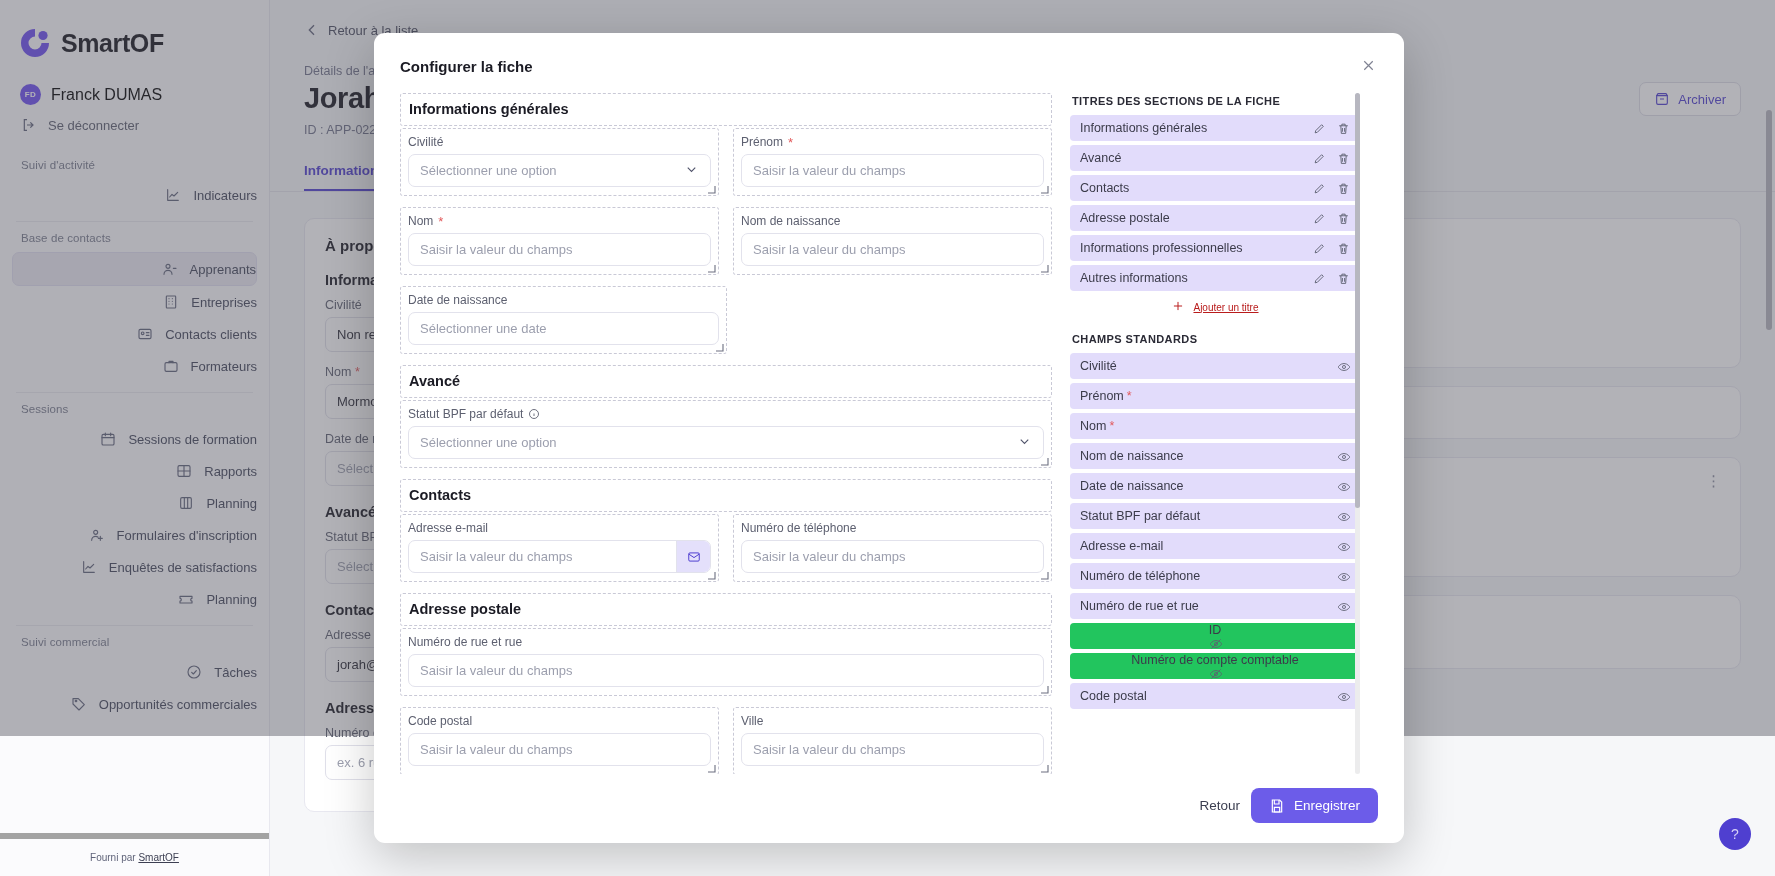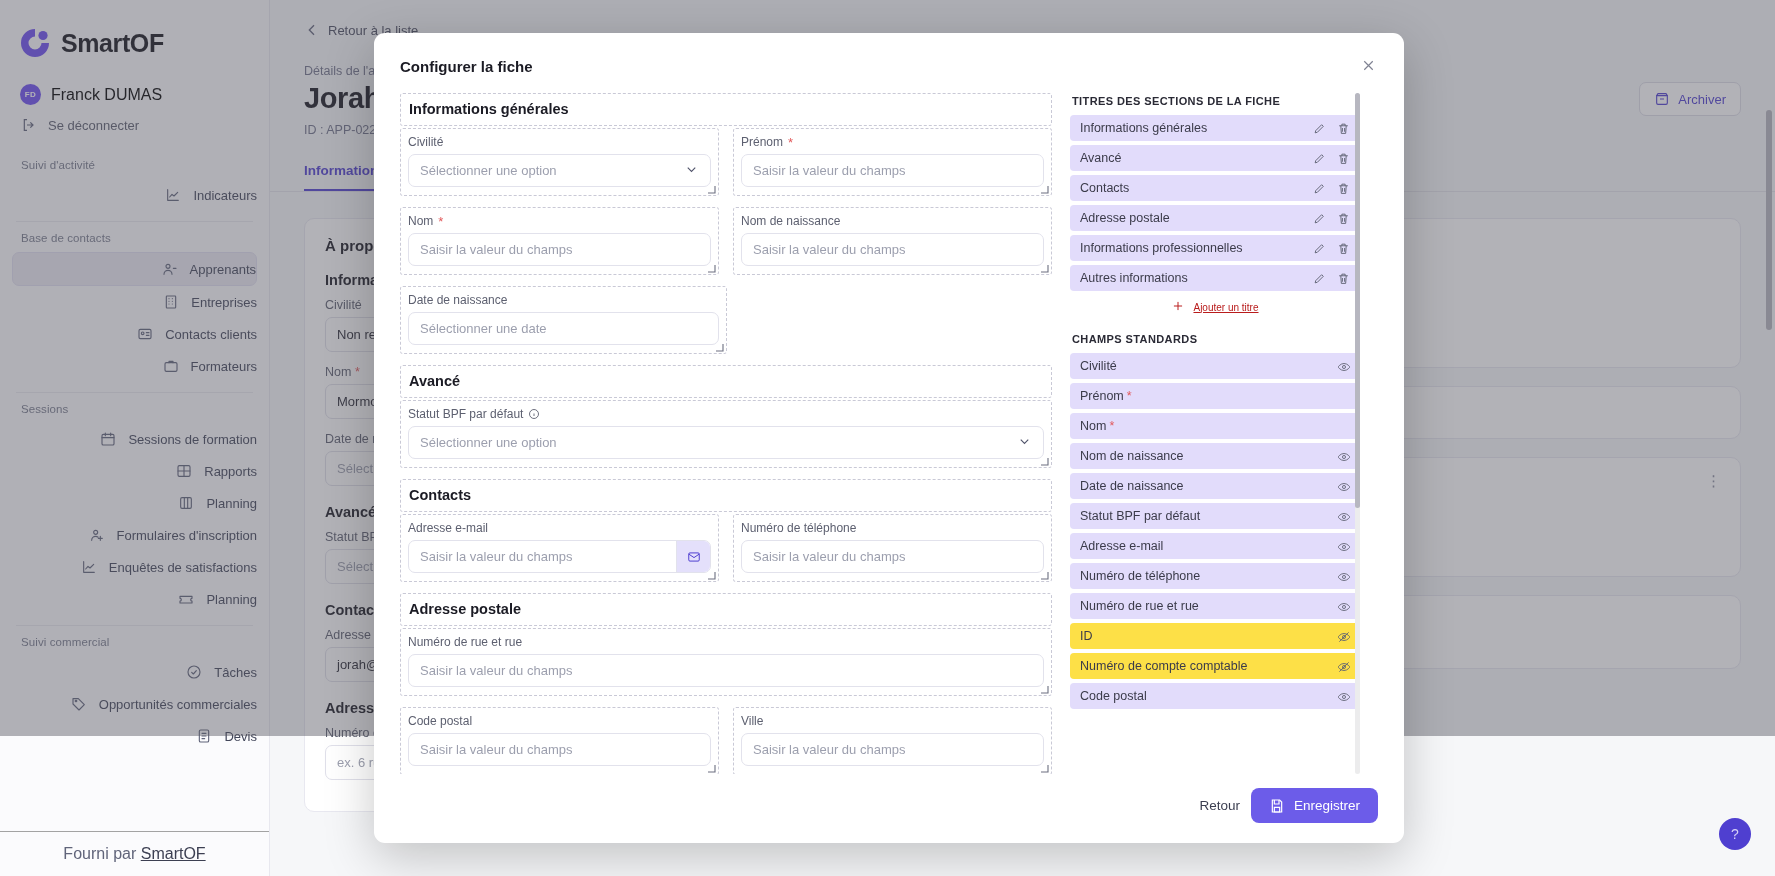--- a/index.html
+++ b/index.html
@@ -35,22 +35,22 @@
   .nav-item {
     display: flex; align-items: center; gap: 12px;
     margin: 0 12px; padding: 8px 0 8px 9px; border-radius: 7px;
     font-size: 13px; color: #42465a; justify-content: flex-end;
   }
   .nav-item.active { background: #ebeaf2; border: 1px solid #e1dff0; }
   .nav-sep { height: 1px; background: #e9e9ef; margin: 10px 16px 0 16px; }
   .ico { width: 16px; height: 16px; flex: 0 0 16px; display: block; color: #60647a; }
   .ico svg { width: 16px; height: 16px; display: block; }
   .sidebar-footer {
-    margin-top: auto; border-top: 1px solid #a3a3a3; padding: 13px 12px;
-    text-align: center; font-size: 16px; color: #60647a; background: #fbfbfd;
+    margin-top: auto; border-top: 6px solid #a3a3a3; padding: 13px 12px;
+    text-align: center; font-size: 10px; color: #60647a; background: #fbfbfd;
   }
   .sidebar-footer a { color: #3c3f52; text-decoration: underline; }
 
   
   .page { position: absolute; left: 270px; top: 0; right: 0; height: 876px; background: #f6f7f9; }
   .page-top { padding: 22px 34px 0 34px; }
   .back-link { display: flex; align-items: center; gap: 8px; font-size: 13px; color: #4a4d60; }
   .crumb { font-size: 12.5px; color: #70738a; margin-top: 26px; }
   .title-row { display: flex; align-items: flex-start; justify-content: space-between; margin-top: 4px; }
   .page-title { font-size: 29px; font-weight: bold; color: #17171f; letter-spacing: -.4px; }
@@ -127,21 +127,21 @@
   .info-i { width: 12px; height: 12px; color: #5d6070; }
 
   
   .side-panel { width: 290px; position: relative; overflow: hidden; }
   .panel-kicker { font-size: 11px; font-weight: bold; color: #2a2a35; letter-spacing: .4px; margin: 2px 0 8px 2px; }
   .pill {
     background: #e2dcfb; border-radius: 4px; height: 26px; margin-bottom: 4px;
     display: flex; align-items: center; justify-content: space-between; padding: 0 10px;
     font-size: 12.5px; color: #3b3b4a;
   }
-  .pill.muted { background: #fde047; }
+  .pill.muted { background: #22c55e; flex-direction: column; }
   .pill .acts { display: flex; align-items: center; gap: 11px; color: #5d6070; }
   .pill .acts .ic { width: 13px; height: 13px; display: block; }
   .pill .req { color: #e2595b; margin-left: 3px; }
   .add-title { display: flex; align-items: center; justify-content: center; gap: 8px; margin: 8px 0 18px 0; font-size: 10px; color: #b91c1c; }
   .add-title .lbl { text-decoration: underline; }
   .panel-scroll-track { position: absolute; right: 0; top: 0; width: 5px; height: 100%; background: #ececed; border-radius: 3px; }
   .panel-scroll-thumb { position: absolute; right: 0; top: 0; width: 5px; height: 415px; background: #b7b7c0; border-radius: 3px; }
 
   .modal-foot { padding: 14px 26px 20px 26px; display: flex; align-items: center; justify-content: flex-end; gap: 11px; }
   .btn-ghost { font-size: 13.5px; color: #3b3e50; }
@@ -300,29 +300,20 @@
       <span>Tâches</span>
         </div>
         <div class="nav-item">
           <span class="ico">
             <svg viewBox="0 0 24 24" fill="none" stroke="currentColor" stroke-width="1.7" stroke-linecap="round" stroke-linejoin="round">
               <path d="M3 12V4h8l9 9-8 8z"></path>
               <circle cx="7.5" cy="7.5" r="1.2"></circle>
             </svg>
           </span>
       <span>Opportunités commerciales</span>
-        </div>
-        <div class="nav-item">
-          <span class="ico">
-            <svg viewBox="0 0 24 24" fill="none" stroke="currentColor" stroke-width="1.7" stroke-linecap="round" stroke-linejoin="round">
-              <rect x="5" y="3" width="14" height="18" rx="2"></rect>
-              <path d="M9 8h6M9 12h6M9 16h4"></path>
-            </svg>
-          </span>
-      <span>Devis</span>
         </div>
       </nav>
 
     <div class="sidebar-footer">
       <span>Fourni par </span><a href="#">SmartOF</a>
     </div>
   </aside>
 
   <main class="page">
     <div class="page-top">

